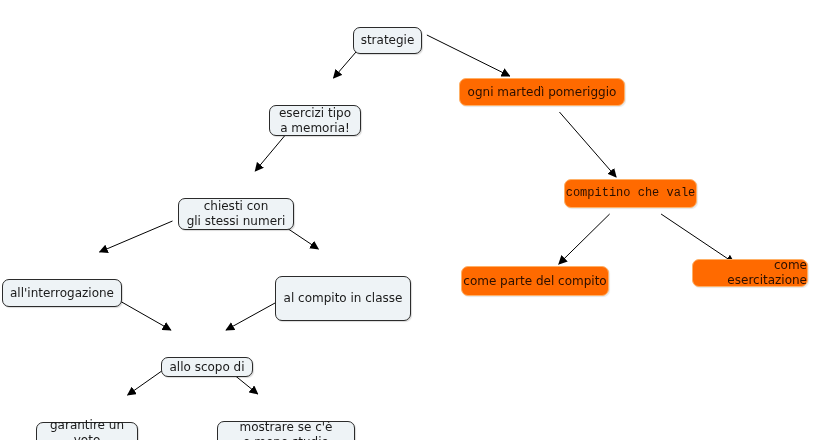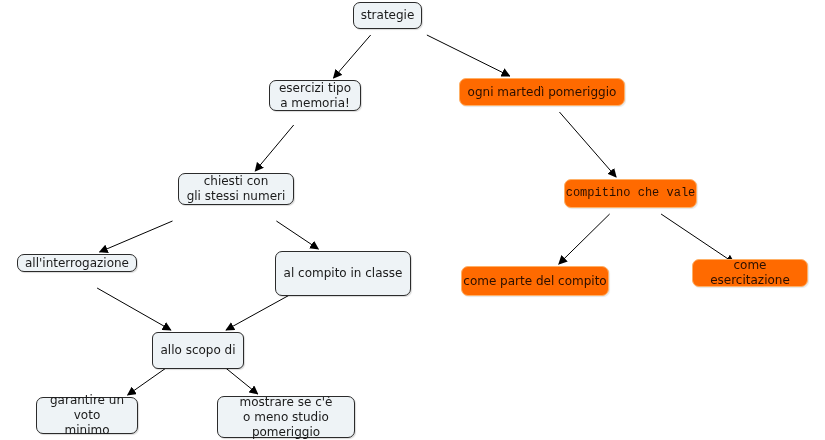--- a/index.html
+++ b/index.html
@@ -11,35 +11,37 @@
     .node {
       position: absolute; box-sizing: border-box;
       display: flex; align-items: center; justify-content: center;
       text-align: center; font-size: 12px; line-height: 15px;
       border-radius: 7px; white-space: pre-line;
       cursor: pointer;
     }
     .node.grey {
       background: #eef3f6; border: 1px solid #2b2b2b; color: #1a1a1a;
       box-shadow: 1px 1px 1px rgba(0,0,0,0.15);
+      margin-top: 25px;
     }
     .node.orange {
       background: #ff6a00; border: 1px solid #ffb066; color: #2a0f00;
       box-shadow: 1px 1px 1px rgba(0,0,0,0.10);
+      text-align: right;
     }
     #n-strategie   { left: 353px; top: 2px;   width: 69px;  height: 27px; }
     #n-esercizi    { left: 269px; top: 80px;  width: 92px;  height: 31px; }
     #n-martedi     { left: 459px; top: 78px;  width: 166px; height: 28px; }
     #n-chiesti     { left: 178px; top: 173px; width: 116px; height: 32px; }
     #n-compitino   { left: 564px; top: 179px; width: 133px; height: 29px; font-family: Liberation Mono, monospace; }
-    #n-interrog    { left: 17px;   top: 254px; width: 120px; height: 18px; }
+    #n-interrog    { left: 2px;   top: 254px; width: 120px; height: 28px; }
     #n-compito     { left: 275px; top: 251px; width: 136px; height: 45px; }
     #n-parte       { left: 461px; top: 266px; width: 148px; height: 30px; }
     #n-esercitaz   { left: 692px; top: 259px; width: 116px; height: 28px; }
-    #n-scopo       { left: 152px; top: 332px; width: 92px;  height: 37px; border-radius: 6px; }
+    #n-scopo       { left: 161px; top: 332px; width: 92px;  height: 20px; }
     #n-garantire   { left: 36px;  top: 397px; width: 102px; height: 37px; }
     #n-mostrare    { left: 217px; top: 396px; width: 138px; height: 42px; }
   </style>
 </head>
 <body>
 
 <svg id="edges" xmlns="http://www.w3.org/2000/svg">
   <defs>
     <marker id="arrow" viewBox="0 0 10 10" refX="9" refY="5" markerWidth="9" markerHeight="9" orient="auto">
       <path d="M0,0 L10,5 L0,10 z" fill="#000"></path>

